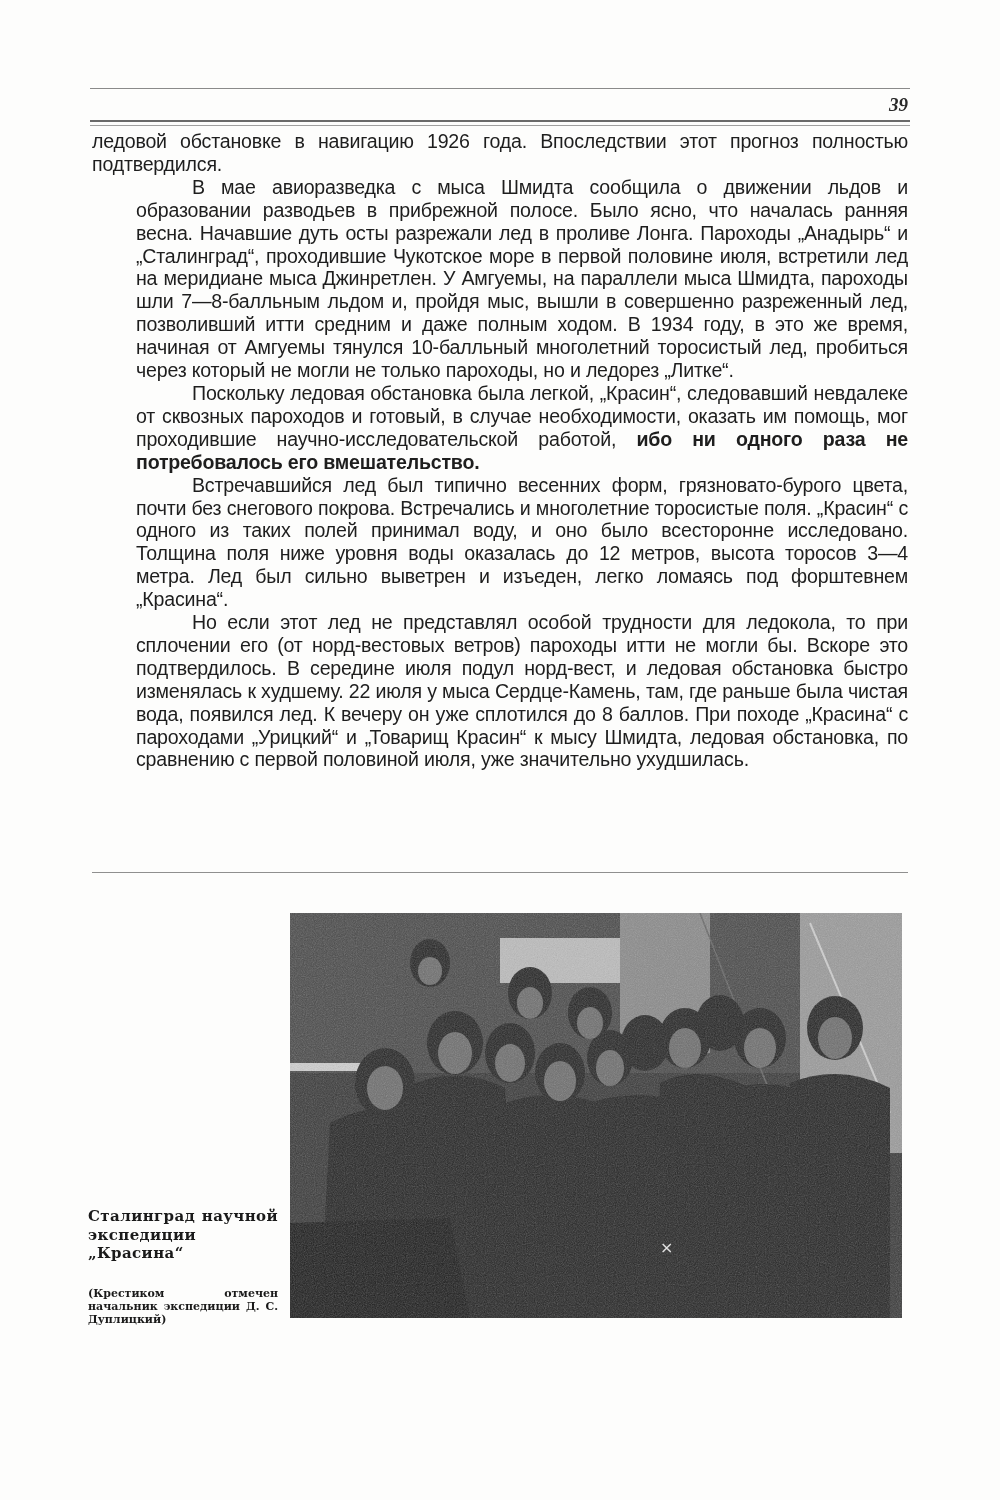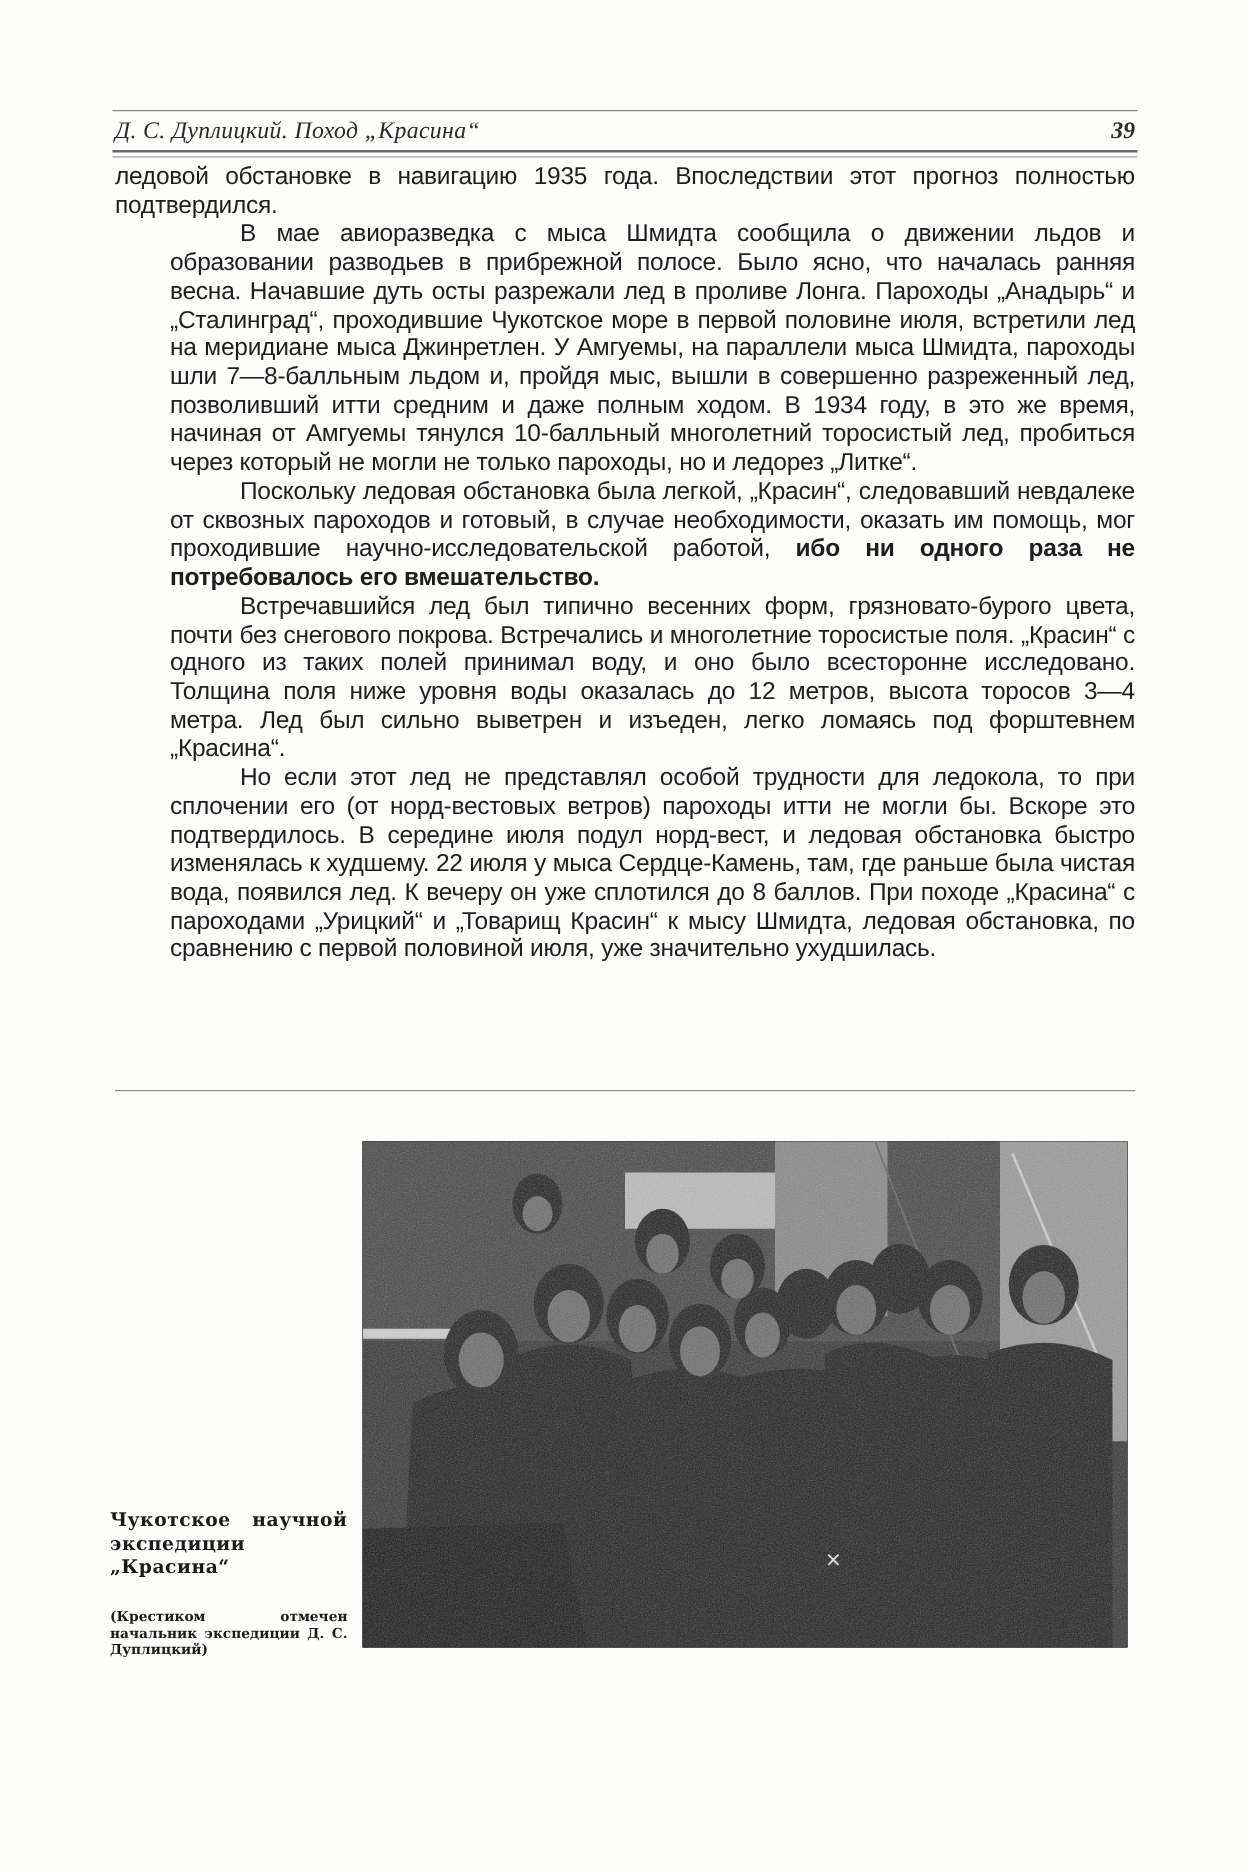--- a/index.html
+++ b/index.html
@@ -64,28 +64,27 @@
       font-size: 11px; line-height: 13px; text-align: justify;
     }
   </style>
 </head>
 <body>
 
 <div class="page">
 
   <div class="header">
     <div class="rule-top"></div>
-    <span class="running-head">Д. С. Дуплицкий. Поход „Красина“</span>
     <span class="page-num">39</span>
     <div class="rule-bot"></div>
     <div class="rule-bot2"></div>
   </div>
 
   <div class="body-text">
-    <p>ледовой обстановке в навигацию 1935 года. Впоследствии этот прогноз полностью подтвердился.</p>
+    <p>ледовой обстановке в навигацию 1926 года. Впоследствии этот прогноз полностью подтвердился.</p>
     <p class="indent">В мае авиоразведка с мыса Шмидта сообщила о движении льдов и образовании разводьев в прибрежной полосе. Было ясно, что началась ранняя весна. Начавшие дуть осты разрежали лед в проливе Лонга. Пароходы „Анадырь“ и „Сталинград“, проходившие Чукотское море в первой половине июля, встретили лед на меридиане мыса Джинретлен. У Амгуемы, на параллели мыса Шмидта, пароходы шли 7—8-балльным льдом и, пройдя мыс, вышли в совершенно разреженный лед, позволивший итти средним и даже полным ходом. В 1934 году, в это же время, начиная от Амгуемы тянулся 10-балльный многолетний торосистый лед, пробиться через который не могли не только пароходы, но и ледорез „Литке“.</p>
     <p class="indent"><span>Поскольку ледовая обстановка была легкой, „Красин“, следовавший невдалеке от сквозных пароходов и готовый, в случае необходимости, оказать им помощь, мог проходившие научно-исследовательской работой,</span><span class="bold"> ибо ни одного раза не потребовалось его вмешательство.</span></p>
     <p class="indent">Встречавшийся лед был типично весенних форм, грязновато-бурого цвета, почти без снегового покрова. Встречались и многолетние торосистые поля. „Красин“ с одного из таких полей принимал воду, и оно было всесторонне исследовано. Толщина поля ниже уровня воды оказалась до 12 метров, высота торосов 3—4 метра. Лед был сильно выветрен и изъеден, легко ломаясь под форштевнем „Красина“.</p>
     <p class="indent">Но если этот лед не представлял особой трудности для ледокола, то при сплочении его (от норд-вестовых ветров) пароходы итти не могли бы. Вскоре это подтвердилось. В середине июля подул норд-вест, и ледовая обстановка быстро изменялась к худшему. 22 июля у мыса Сердце-Камень, там, где раньше была чистая вода, появился лед. К вечеру он уже сплотился до 8 баллов. При походе „Красина“ с пароходами „Урицкий“ и „Товарищ Красин“ к мысу Шмидта, ледовая обстановка, по сравнению с первой половиной июля, уже значительно ухудшилась.</p>
   </div>
 
   <div class="divider"></div>
 
   <div class="photo">
     <svg viewBox="0 0 612 405" preserveAspectRatio="none">
@@ -146,17 +145,17 @@
       </g>
 
       <path d="M0 310 L160 305 L180 405 L0 405 Z" fill="#1e1e1e"></path>
 
       <text x="370" y="340" fill="#e8e8e8" font-size="16" font-family="DejaVu Sans, sans-serif">×</text>
       <rect x="0" y="0" width="612" height="405" filter="url(#grain)"></rect>
     </svg>
   </div>
 
   <div class="caption">
-    <div class="caption-title">Чукотское научной экспедиции „Красина“</div>
+    <div class="caption-title">Сталинград научной экспедиции „Красина“</div>
     <div class="caption-note">(Крестиком отмечен начальник экспедиции Д. С. Дуплицкий)</div>
   </div>
 
 </div>
 
 </body></html>

